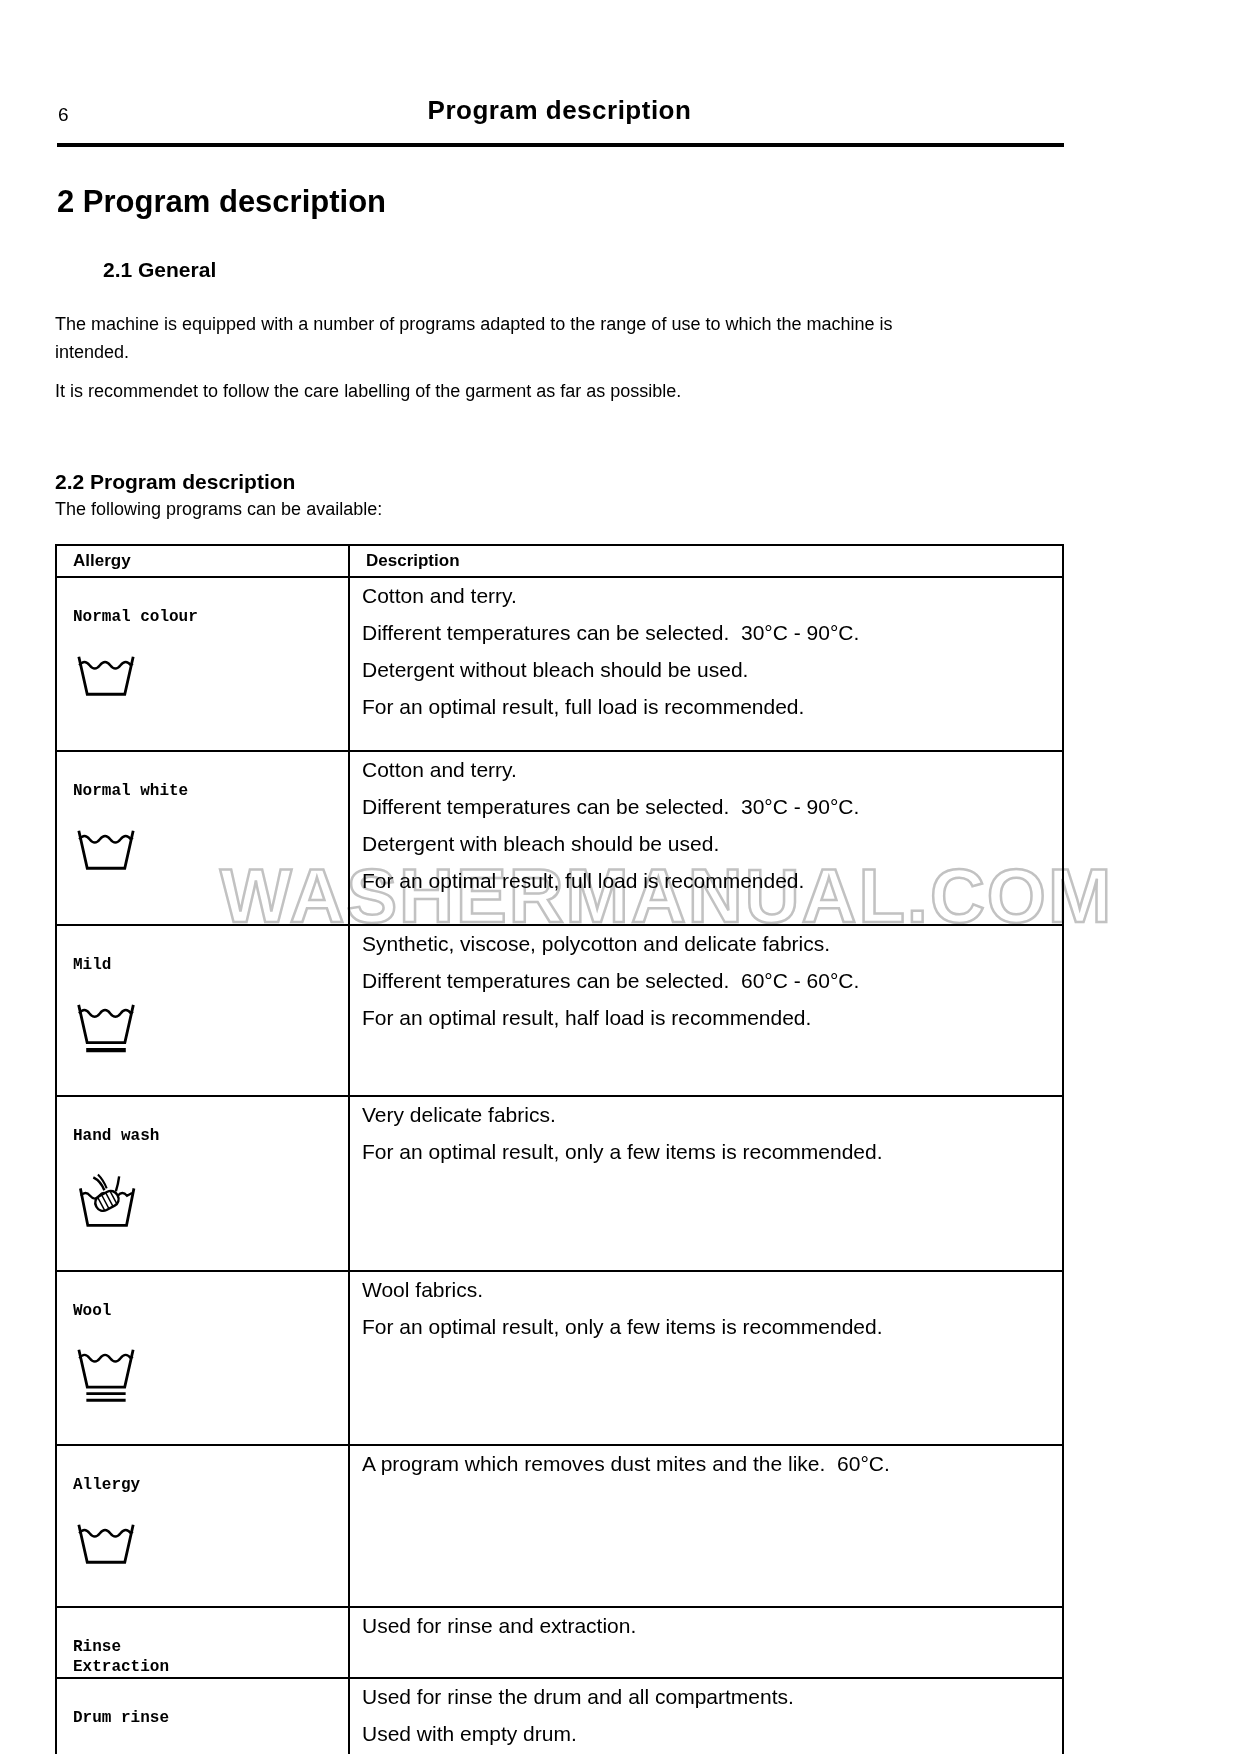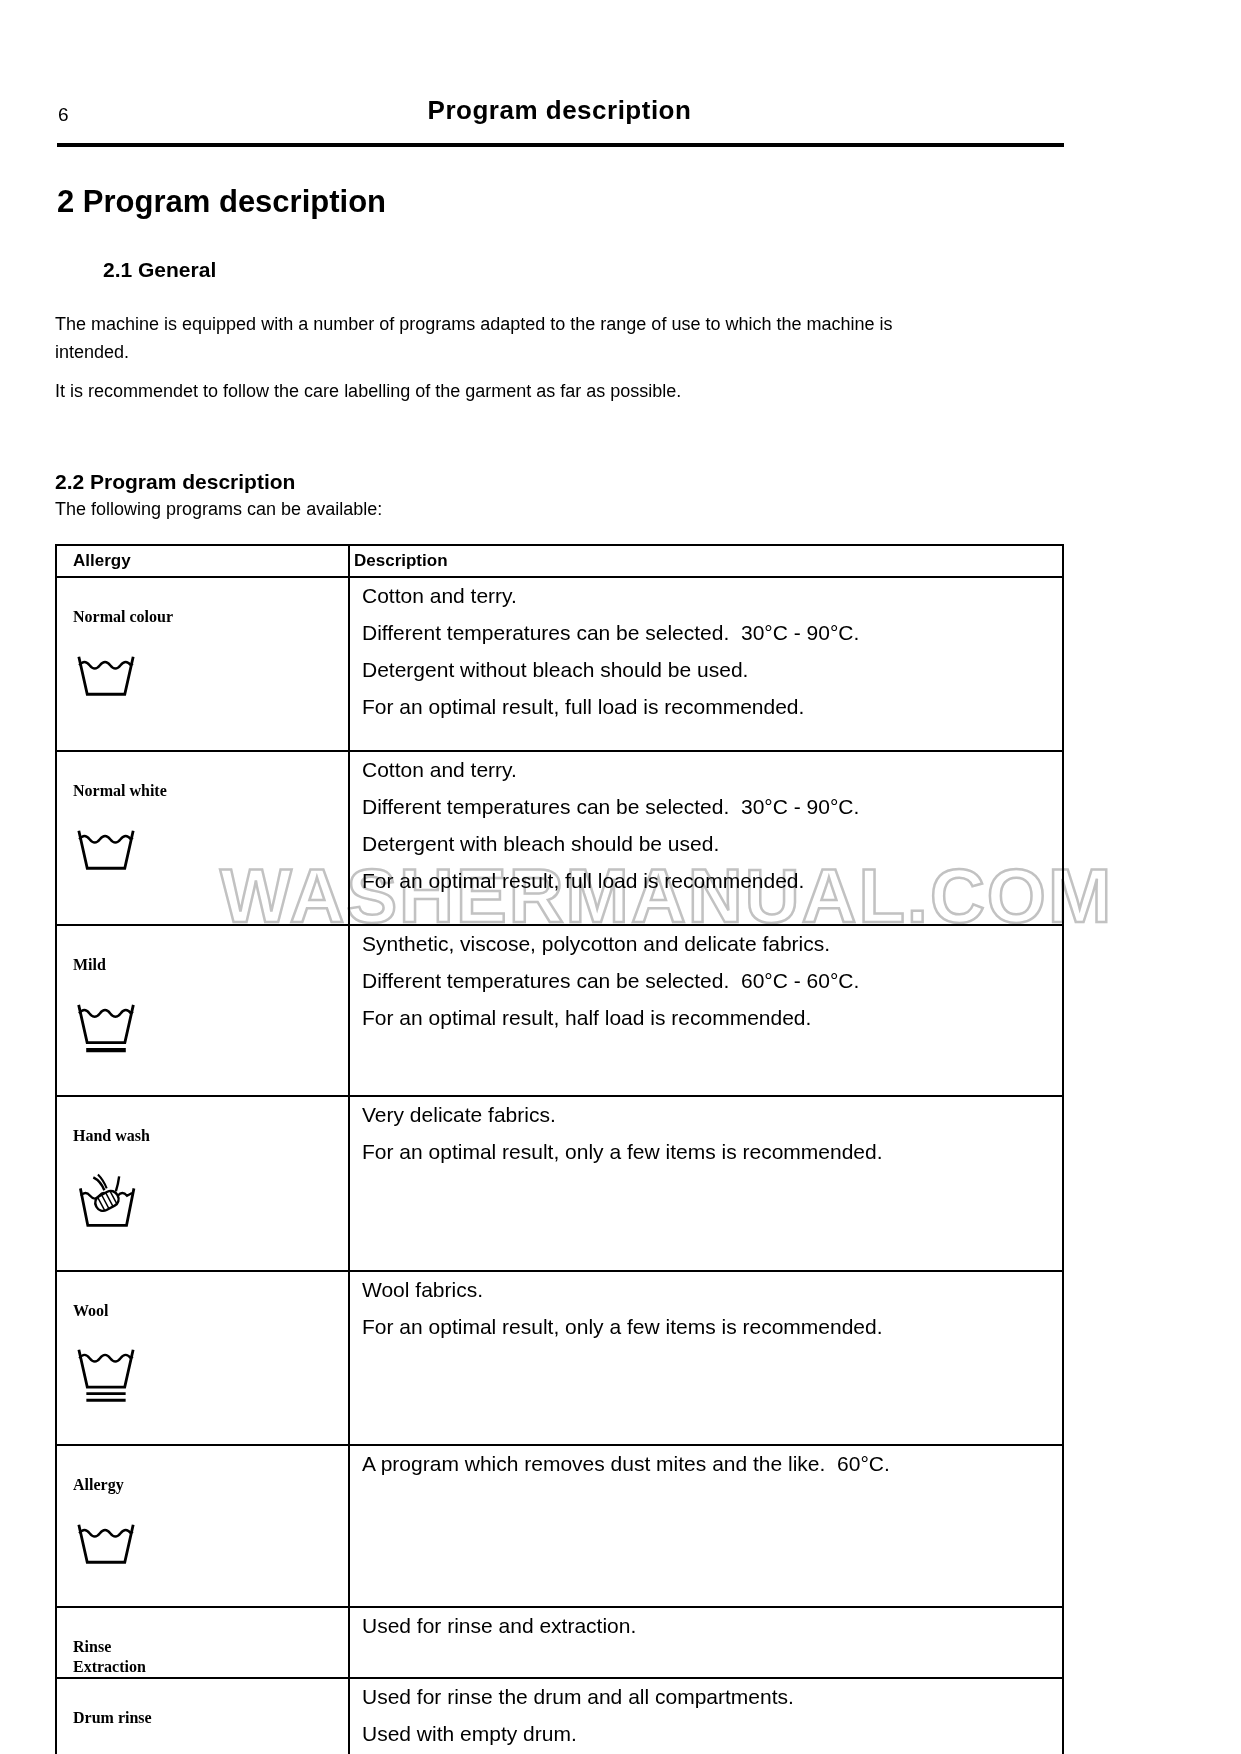--- a/index.html
+++ b/index.html
@@ -29,24 +29,24 @@
   
   .program-table-wrap { left:55px; top:544px; }
   table.program-table { border-collapse:collapse; table-layout:fixed; width:1009px; }
   table.program-table col.c1 { width:293px; }
   table.program-table th, table.program-table td {
     border:2px solid #000; vertical-align:top; text-align:left;
   }
   table.program-table th {
     height:30px; vertical-align:middle; font-size:17px; font-weight:bold; padding:0 0 0 16px;
   }
-  table.program-table th.desc-h { padding-left:4px; }
+  table.program-table th.desc-h { padding-left:16px; }
   td.prog {
     padding:9px 22px 0 16px;
-    font-family:Liberation Serif, serif; font-weight:bold;
+    font-family:Liberation Mono, monospace; font-weight:bold;
     font-size:16px; line-height:20px; white-space:pre-line;
   }
   td.desc { padding:8px 14px 16px 12px; font-size:21px; }
   td.desc p { margin:0 0 17px 0; line-height:20px; white-space:pre-wrap; }
   .icon-box { margin-top:6px; }
   .icon-box svg { display:block; }
 
   
   .watermark {
     left:220px; top:852px; z-index:10; pointer-events:none; white-space:nowrap;

